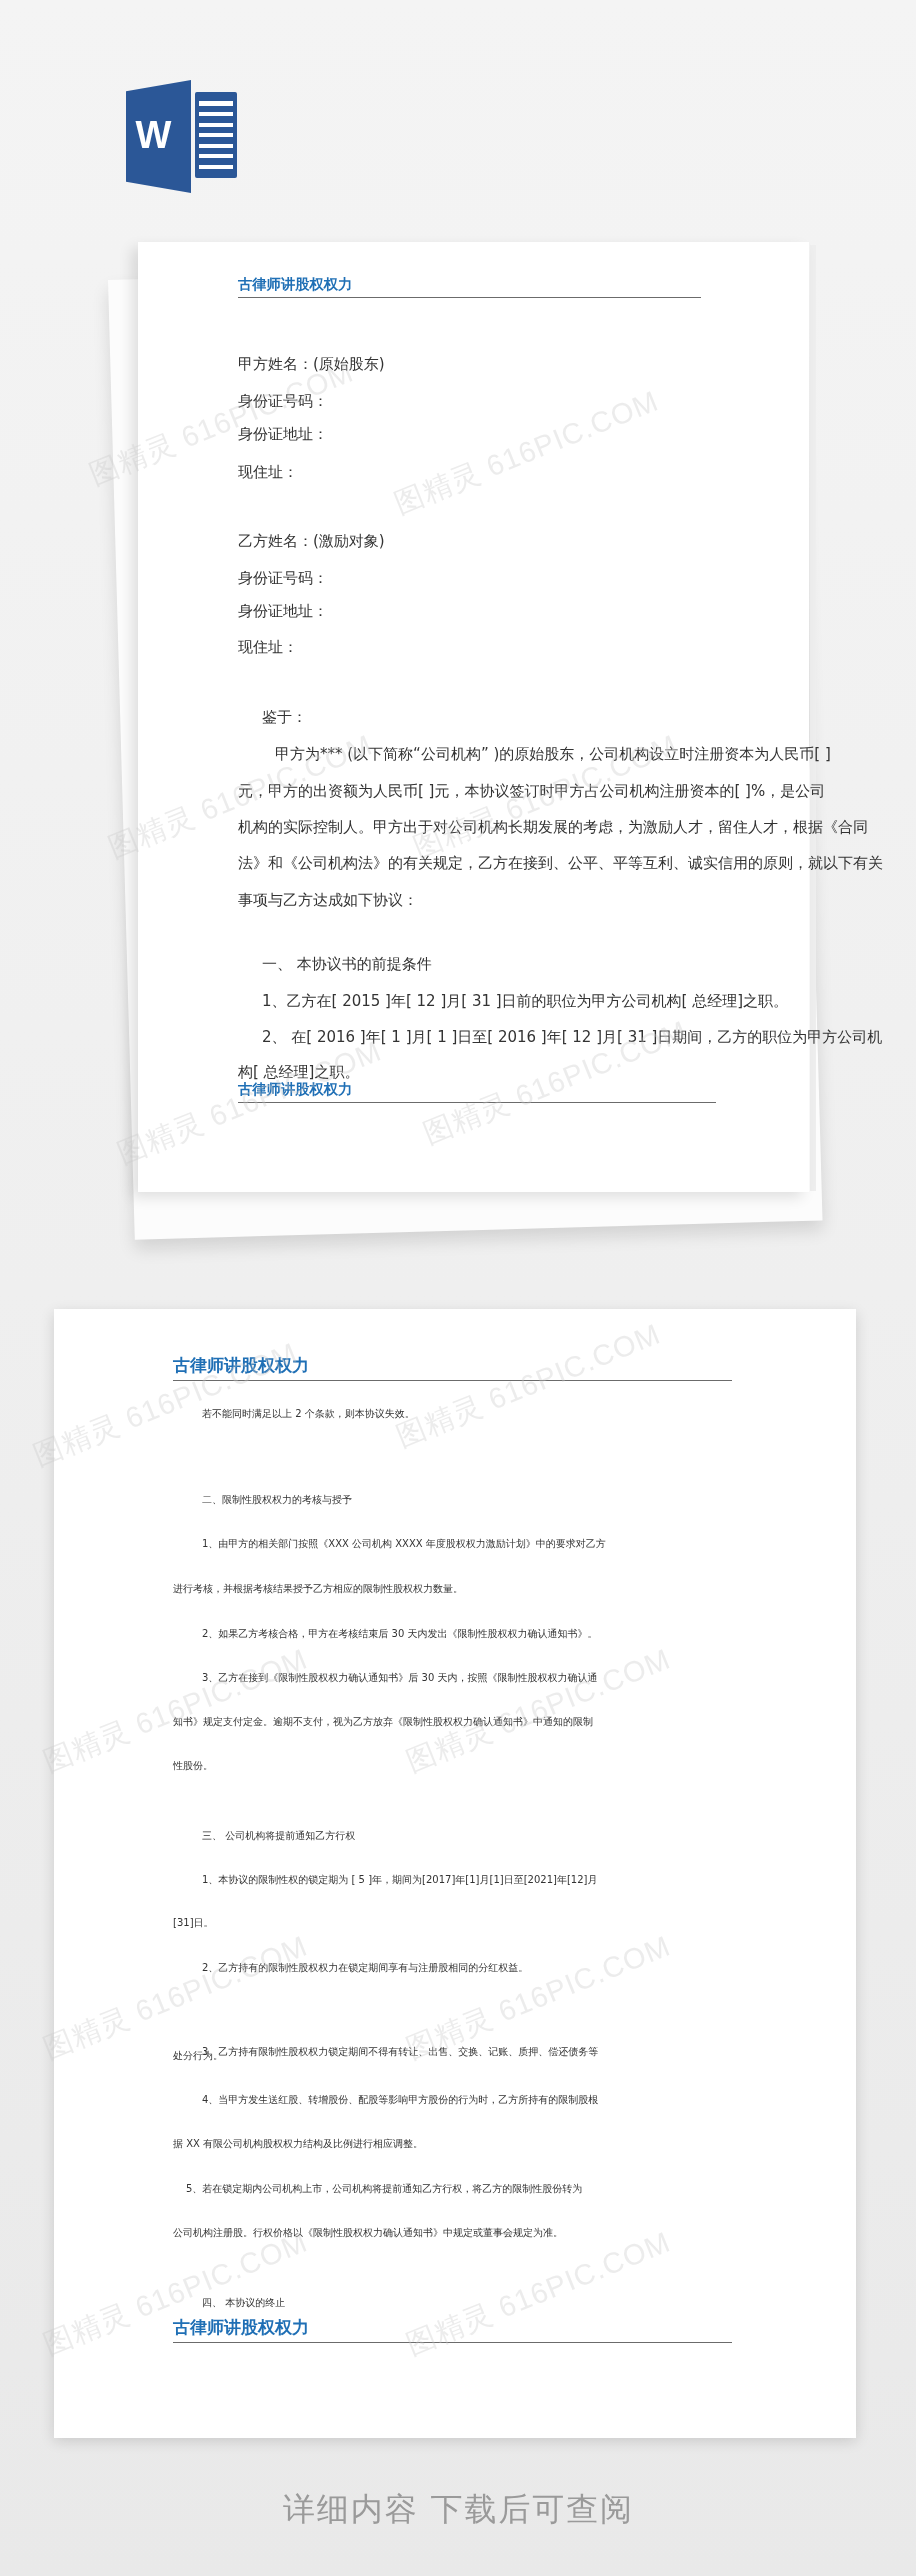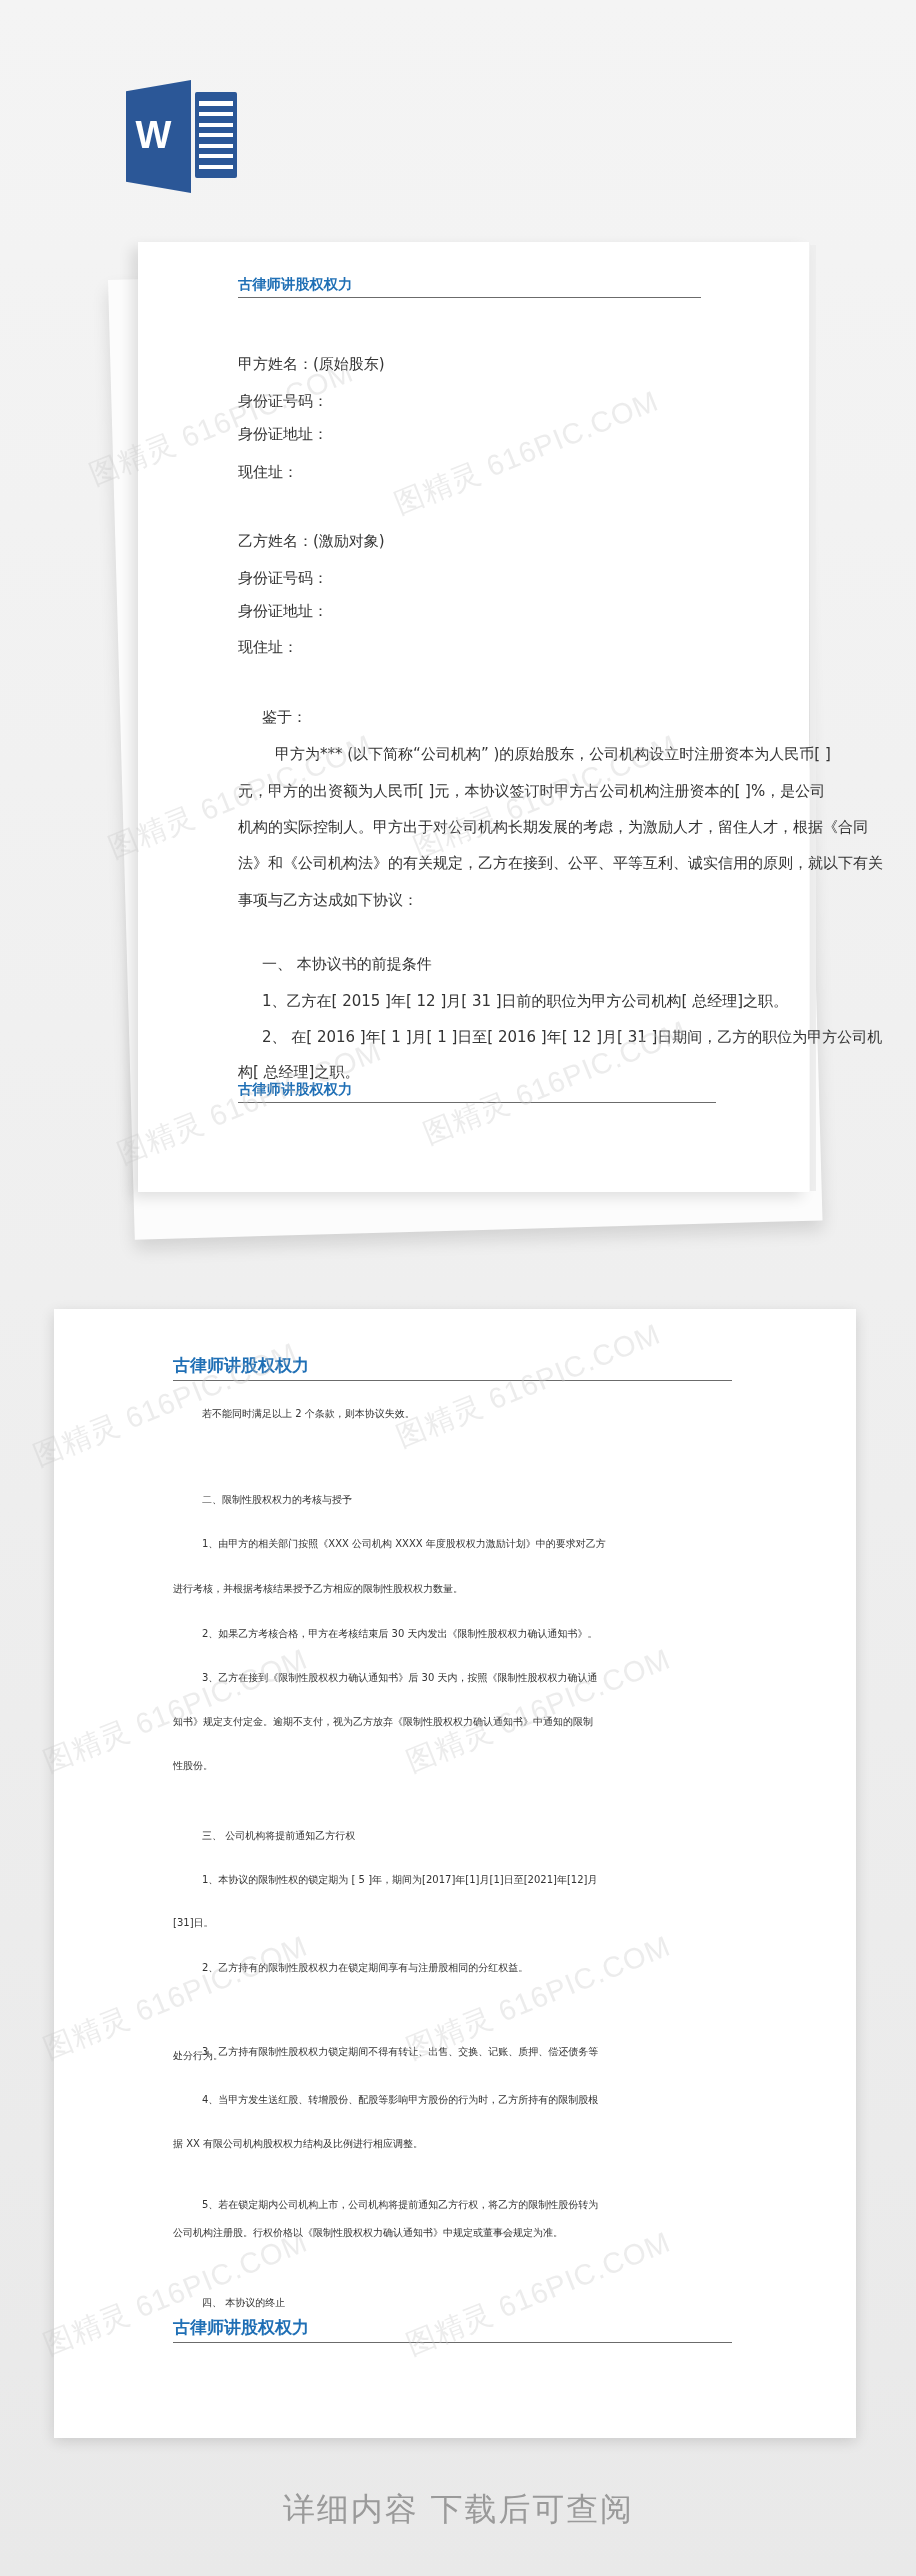--- a/index.html
+++ b/index.html
@@ -148,21 +148,21 @@
   <div class="line" style="left:119px; top:450px;">性股份。</div>
 
   <div class="line" style="left:148px; top:520px;">三、     公司机构将提前通知乙方行权</div>
   <div class="line" style="left:148px; top:564px;">1、本协议的限制性权的锁定期为 [    5    ]年，期间为[2017]年[1]月[1]日至[2021]年[12]月</div>
   <div class="line" style="left:119px; top:607px;">[31]日。</div>
   <div class="line" style="left:148px; top:652px;">2、乙方持有的限制性股权权力在锁定期间享有与注册股相同的分红权益。</div>
   <div class="line" style="left:148px; top:696px;margin-top:40px;">3、乙方持有限制性股权权力锁定期间不得有转让、出售、交换、记账、质押、偿还债务等</div>
   <div class="line" style="left:119px; top:740px;">处分行为。</div>
   <div class="line" style="left:148px; top:784px;">4、当甲方发生送红股、转增股份、配股等影响甲方股份的行为时，乙方所持有的限制股根</div>
   <div class="line" style="left:119px; top:828px;">据 XX 有限公司机构股权权力结构及比例进行相应调整。</div>
-  <div class="line" style="left:148px; top:873px;margin-top:16px;">5、若在锁定期内公司机构上市，公司机构将提前通知乙方行权，将乙方的限制性股份转为</div>
+  <div class="line" style="left:132px; top:873px;">5、若在锁定期内公司机构上市，公司机构将提前通知乙方行权，将乙方的限制性股份转为</div>
   <div class="line" style="left:119px; top:917px;">公司机构注册股。行权价格以《限制性股权权力确认通知书》中规定或董事会规定为准。</div>
 
   <div class="line" style="left:148px; top:987px;">四、     本协议的终止</div>
 
   <div class="doc-header" style="left:119px; top:1007px; width:559px;">
     <span>古律师讲股权权力</span>
   </div>
 
   <div class="wm" style="left:-29px; top:76px;">图精灵 616PIC.COM</div>
   <div class="wm" style="left:334px; top:57px;">图精灵 616PIC.COM</div>

